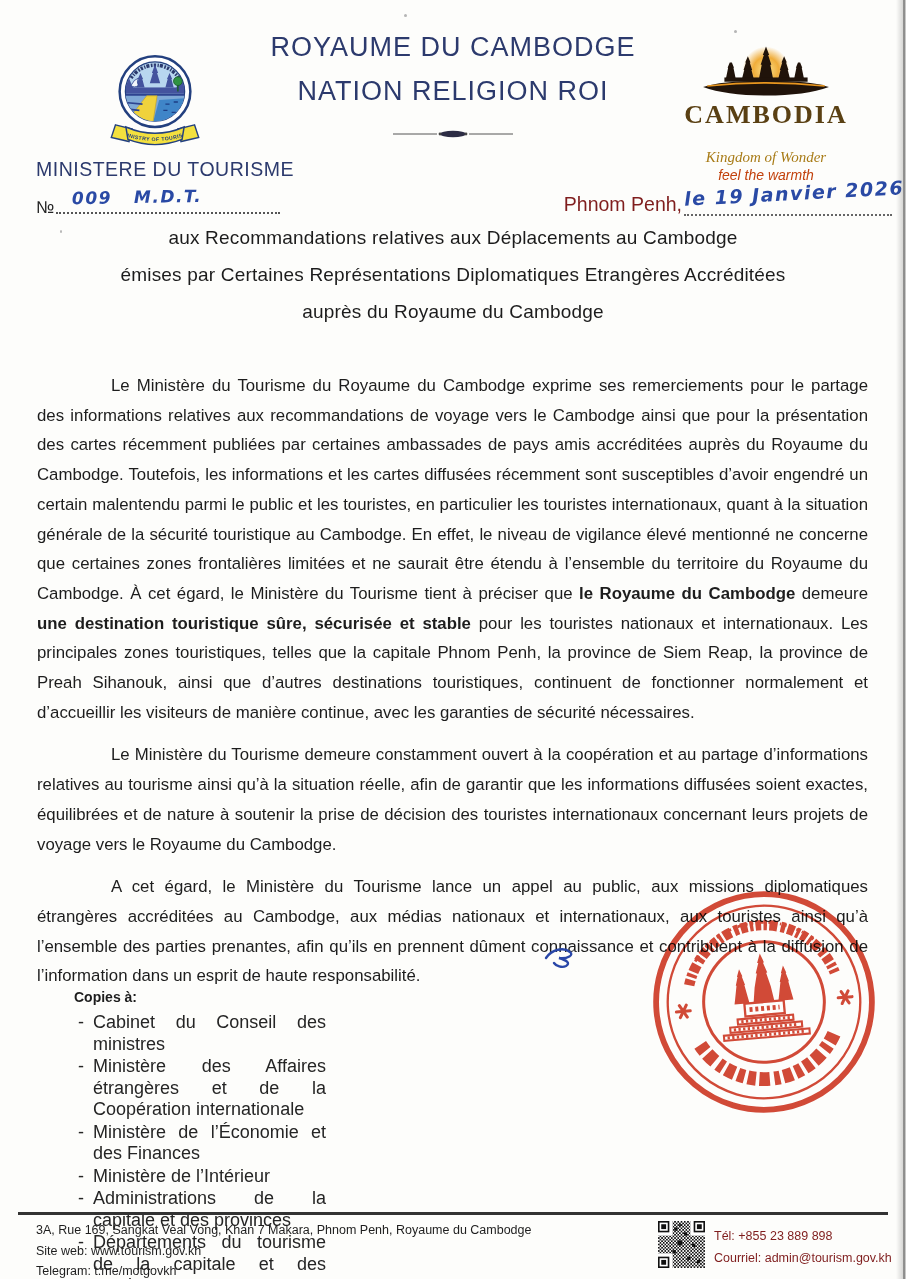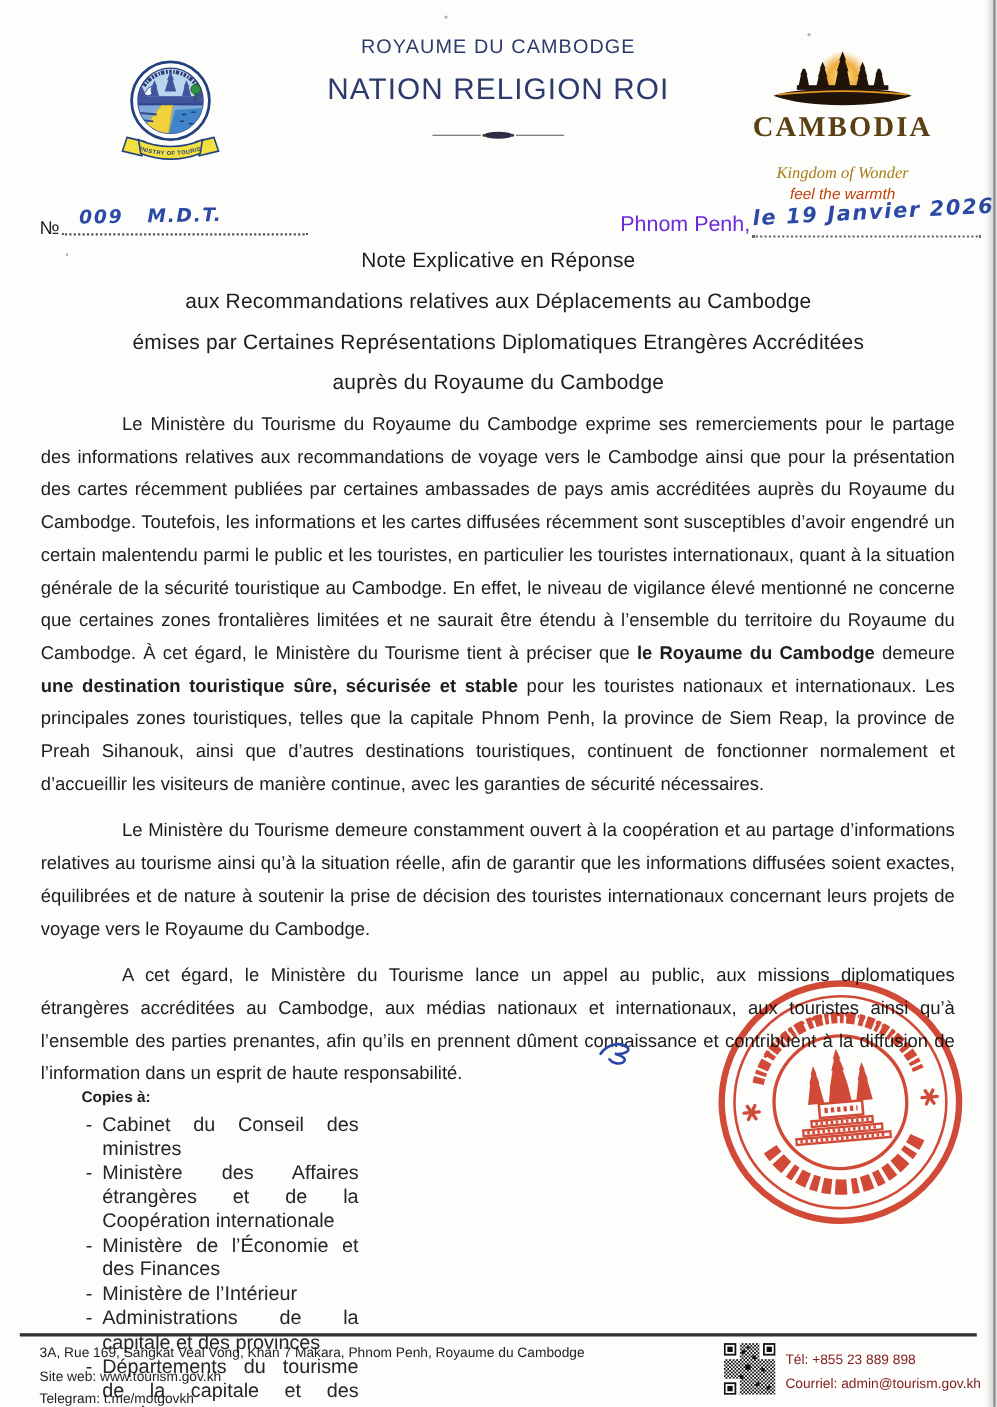--- a/index.html
+++ b/index.html
@@ -15,40 +15,40 @@
   }
   .page::after{
     content:"";position:absolute;top:0;right:0;bottom:0;width:10px;
     background:linear-gradient(to right, rgba(0,0,0,0), rgba(70,70,70,.30));
     pointer-events:none;
   }
   .edge-line{position:absolute;top:0;right:1px;bottom:0;width:2px;background:rgba(60,60,60,.45);}
 
   
   .center-head{position:absolute;left:0;right:0;top:32px;text-align:center;}
-  .kingdom-title{font-size:18px;font-weight:500;color:#2c3a6d;letter-spacing:1px;margin:0 0 13px 0;}
+  .kingdom-title{font-size:27px;font-weight:500;color:#2c3a6d;letter-spacing:1px;margin:0 0 13px 0;}
   .motto{font-size:27px;font-weight:500;color:#2c3a6d;letter-spacing:1px;margin:0;}
   .divider-wrap{margin-top:18px;}
 
   .seal-box{position:absolute;left:104px;top:50px;width:102px;height:104px;}
   .cambodia-box{position:absolute;left:662px;top:42px;width:208px;text-align:center;}
   .cambodia-word{font-family:"Liberation Serif", serif;font-size:26px;font-weight:600;color:#5a4013;letter-spacing:2px;margin-top:-2px;}
   .cambodia-tag{font-family:"Liberation Serif", serif;font-style:italic;font-size:15px;color:#a87b16;margin-top:19px;}
   .cambodia-subtag{font-family:Liberation Sans, sans-serif;font-style:italic;font-size:14px;color:#c2410c;margin-top:1px;}
 
   .ministry-label{position:absolute;left:36px;top:158px;font-size:19.5px;color:#2c3a6d;letter-spacing:.5px;}
 
   .no-line{position:absolute;left:36px;top:194px;width:244px;height:24px;display:flex;align-items:flex-end;}
   .no-prefix{font-size:17px;color:#222;}
   .dot-leader{flex:1;border-bottom:2px dotted #555;margin:0 0 4px 2px;height:14px;}
   .hand{font-family:"DejaVu Sans", sans-serif;font-style:italic;color:#2a4aa5;letter-spacing:1.5px;}
   .no-hand{position:absolute;left:36px;top:-7px;font-size:17px;font-weight:600;display:flex;gap:22px;transform:rotate(-1deg);}
 
   .date-line{position:absolute;right:14px;top:188px;display:flex;align-items:flex-end;}
-  .place-label{font-size:19.5px;color:#6d28d9;}
+  .place-label{font-size:19.5px;color:#7f1d1d;}
   .date-hand-wrap{position:relative;width:208px;border-bottom:2px dotted #666;height:26px;margin-left:2px;}
   .date-hand{position:absolute;left:0;top:-6px;font-size:19px;font-weight:600;white-space:nowrap;transform:rotate(-3deg);}
 
   
   .title-block{position:absolute;left:0;right:0;top:219px;text-align:center;color:#1c1c1c;}
   .title-line{font-size:19px;font-weight:500;line-height:37px;margin:0;letter-spacing:.2px;}
 
   
   .body-text{position:absolute;left:37px;top:371px;width:831px;font-size:16.8px;line-height:29.7px;text-align:justify;color:#1d1d1d;}
   .body-text p{margin:0 0 13px 0;text-indent:74px;}
@@ -175,39 +175,39 @@
         <rect x="36" y="33" width="78" height="4"></rect>
         <path d="M16,42 Q32,36 75,36 Q118,36 134,42 Q112,50 75,50 Q38,50 16,42 Z"></path>
       </g>
       <path d="M20,41 Q48,38 75,38 Q102,38 130,41" fill="none" stroke="#e8961f" stroke-width="1.6"></path>
     </svg>
     <div class="cambodia-word">CAMBODIA</div>
     <div class="cambodia-tag">Kingdom of Wonder</div>
     <div class="cambodia-subtag">feel the warmth</div>
   </div>
 
+  <div class="ministry-label">MINISTERE DU TOURISME</div>
 
   <div class="no-line">
     <span class="no-prefix">№</span>
     <span class="dot-leader"></span>
     <span class="no-hand hand">
       <span>009</span>
       <span>M.D.T.</span>
     </span>
   </div>
 
   <div class="date-line">
     <span class="place-label">Phnom Penh,</span>
     <span class="date-hand-wrap">
       <span class="date-hand hand">le 19 Janvier 2026</span>
     </span>
   </div>
 
   <div class="title-block">
-    <p class="title-line">Note Explicative en Réponse</p>
     <p class="title-line">aux Recommandations relatives aux Déplacements au Cambodge</p>
     <p class="title-line">émises par Certaines Représentations Diplomatiques Etrangères Accréditées</p>
     <p class="title-line">auprès du Royaume du Cambodge</p>
   </div>
 
   <div class="body-text">
     <p><span>Le Ministère du Tourisme du Royaume du Cambodge exprime ses remerciements pour le partage des informations relatives aux recommandations de voyage vers le Cambodge ainsi que pour la présentation des cartes récemment publiées par certaines ambassades de pays amis accréditées auprès du Royaume du Cambodge. Toutefois, les informations et les cartes diffusées récemment sont susceptibles d’avoir engendré un certain malentendu parmi le public et les touristes, en particulier les touristes internationaux, quant à la situation générale de la sécurité touristique au Cambodge. En effet, le niveau de vigilance élevé mentionné ne concerne que certaines zones frontalières limitées et ne saurait être étendu à l’ensemble du territoire du Royaume du Cambodge. À cet égard, le Ministère du Tourisme tient à préciser que </span><b>le Royaume du Cambodge</b><span> demeure </span><b>une destination touristique sûre, sécurisée et stable</b><span> pour les touristes nationaux et internationaux. Les principales zones touristiques, telles que la capitale Phnom Penh, la province de Siem Reap, la province de Preah Sihanouk, ainsi que d’autres destinations touristiques, continuent de fonctionner normalement et d’accueillir les visiteurs de manière continue, avec les garanties de sécurité nécessaires.</span></p>
     <p>Le Ministère du Tourisme demeure constamment ouvert à la coopération et au partage d’informations relatives au tourisme ainsi qu’à la situation réelle, afin de garantir que les informations diffusées soient exactes, équilibrées et de nature à soutenir la prise de décision des touristes internationaux concernant leurs projets de voyage vers le Royaume du Cambodge.</p>
     <p>A cet égard, le Ministère du Tourisme lance un appel au public, aux missions diplomatiques étrangères accréditées au Cambodge, aux médias nationaux et internationaux, aux touristes ainsi qu’à l’ensemble des parties prenantes, afin qu’ils en prennent dûment connaissance et contribuent à la diffusion de l’information dans un esprit de haute responsabilité.</p>
   </div>

